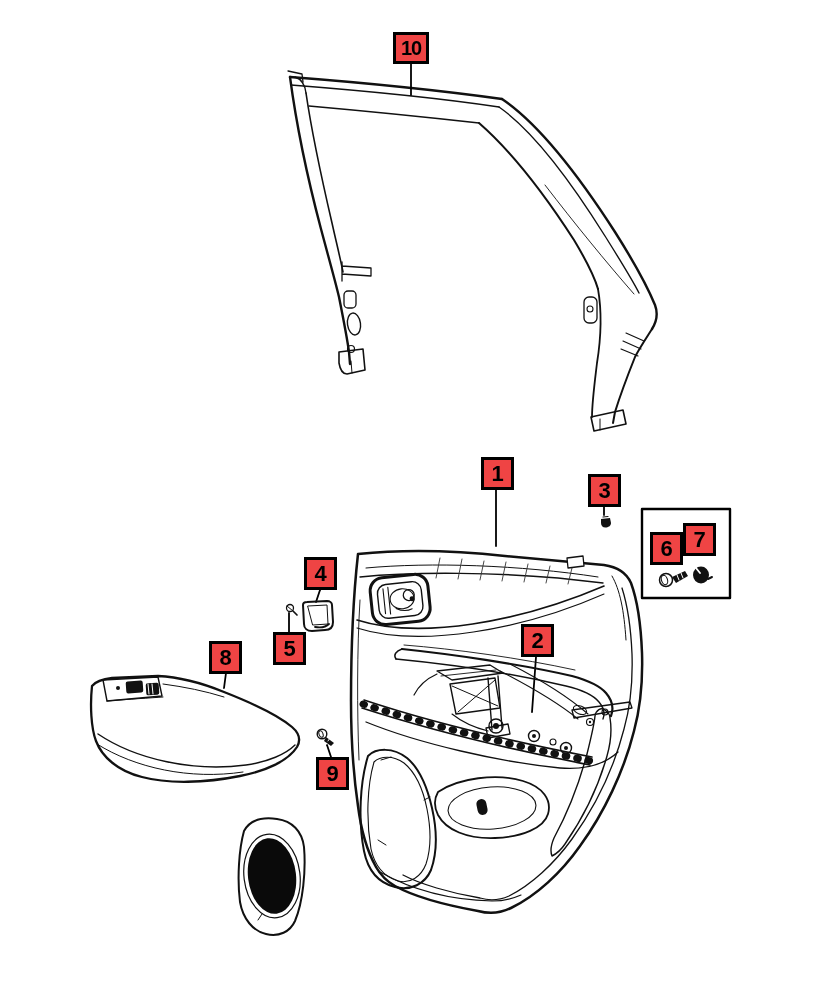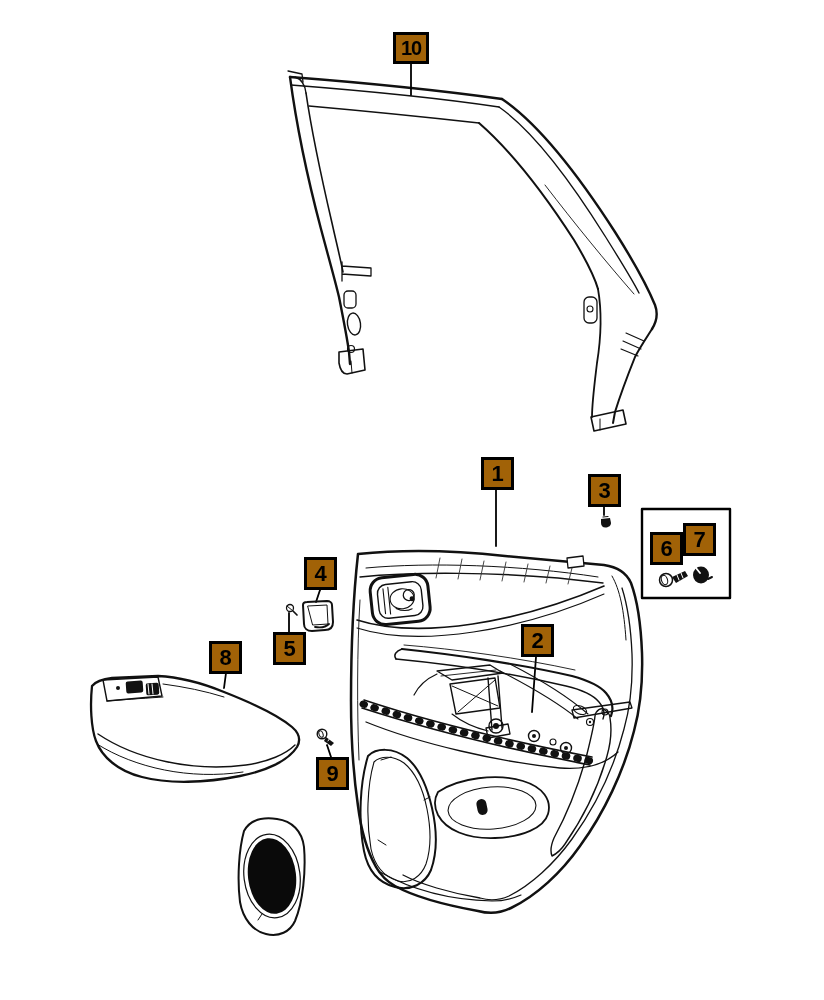--- a/index.html
+++ b/index.html
@@ -1,20 +1,20 @@
 <!DOCTYPE html>
 <html><head>
 <meta charset="utf-8">
 <style>
   html,body{margin:0;padding:0;background:#ffffff;}
   .stage{position:relative;width:824px;height:1000px;background:#ffffff;overflow:hidden;
          font-family:"Liberation Sans",sans-serif;}
   .stage svg{position:absolute;left:0;top:0;}
   .callout{position:absolute;width:33px;height:33px;box-sizing:border-box;
-           border:3px solid #000;background:#a16207;display:flex;align-items:center;
+           border:3px solid #000;background:#ef4444;display:flex;align-items:center;
            justify-content:center;font-weight:bold;font-size:22px;color:#000;
            font-family:"Liberation Sans",sans-serif;line-height:1;cursor:pointer;}
   #co-10{left:393px;top:32px;width:36px;height:32px;font-size:20px;letter-spacing:-1px;}
   #co-1{left:481px;top:457px;}
   #co-2{left:521px;top:624px;}
   #co-3{left:588px;top:474px;}
   #co-4{left:304px;top:557px;}
   #co-5{left:273px;top:632px;}
   #co-6{left:650px;top:532px;}
   #co-7{left:683px;top:523px;}

